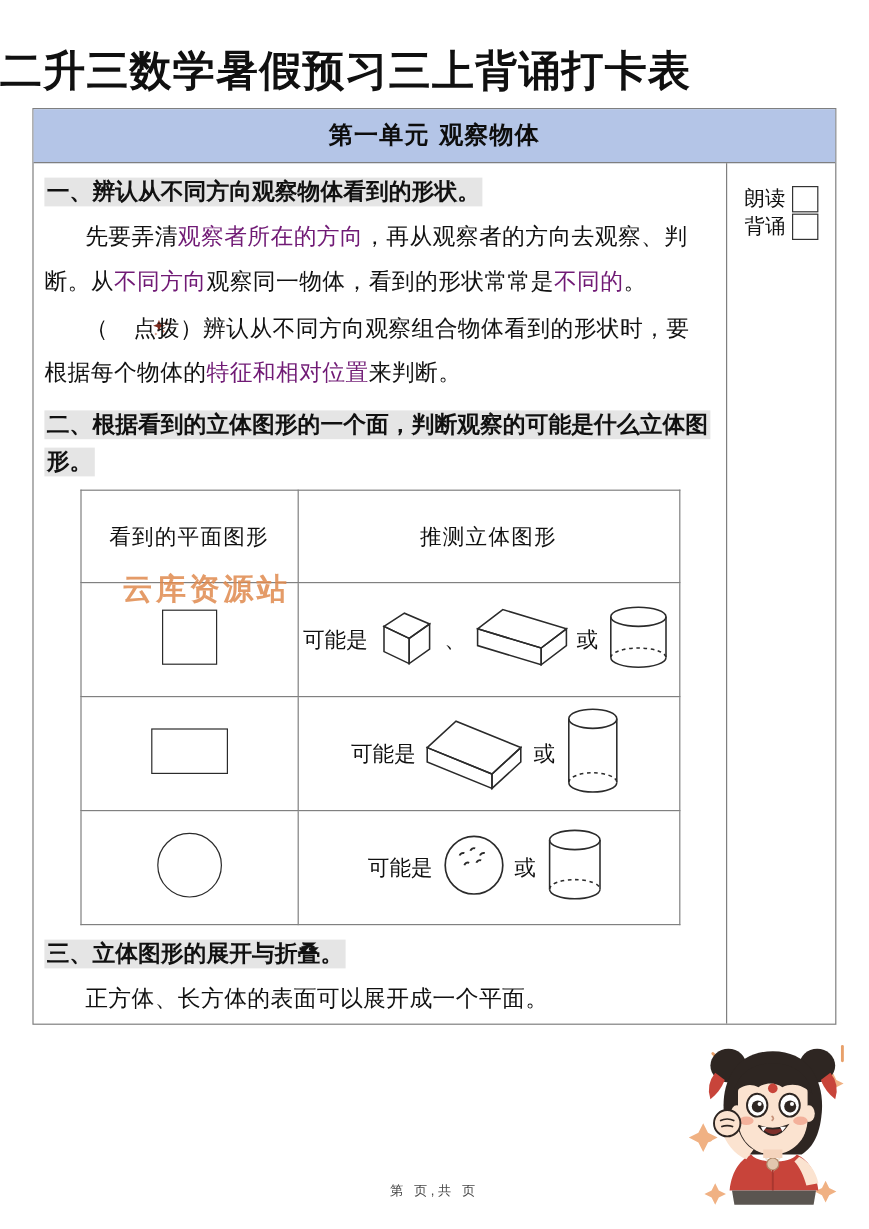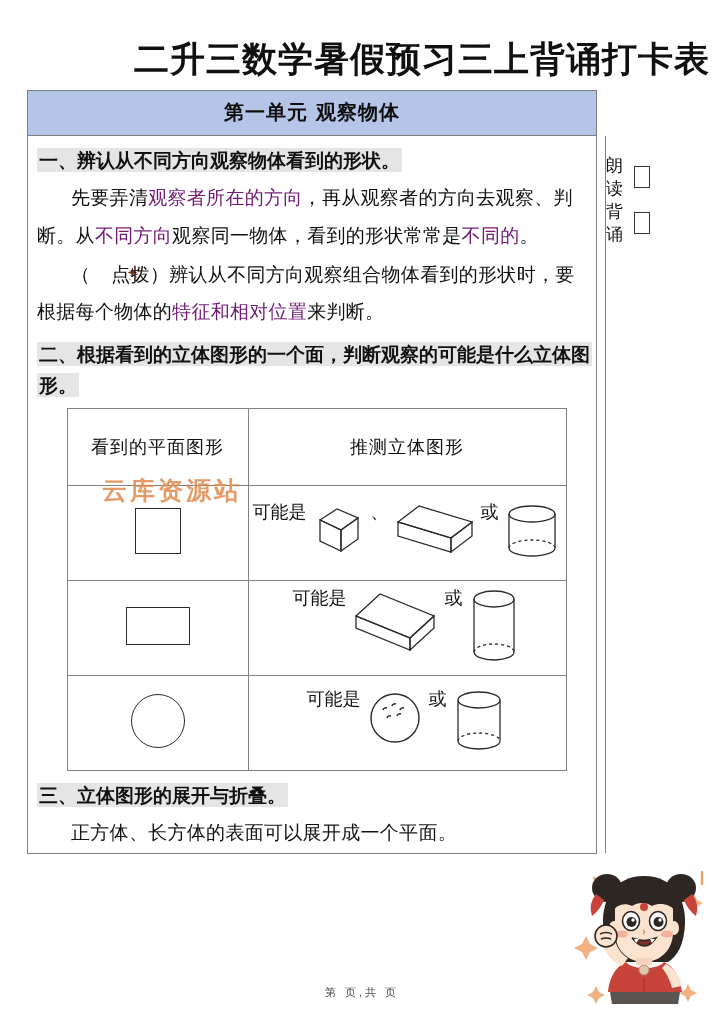--- a/index.html
+++ b/index.html
@@ -14,35 +14,35 @@
     font-family: "Liberation Serif", "DejaVu Serif", serif;
     overflow: hidden;
   }
 
   
   .page-title {
     position: absolute;
     top: 36px;
     left: 0;
     width: 710px;
-    text-align: right;
+    text-align: left;
     font-family: "DejaVu Serif", "Liberation Serif", serif;
     font-weight: bold;
     font-size: 35px;
     letter-spacing: 1px;
     color: #101010;
     white-space: nowrap;
   }
 
   
   .sheet {
     position: absolute;
     left: 27px;
     top: 90px;
-    width: 570px;
+    width: 670px;
     border: 1px solid #7f7f7f;
     box-sizing: border-box;
     background: #fff;
   }
 
   .unit-band {
     background: #b4c5e7;
     border-bottom: 1px solid #7f7f7f;
     text-align: center;
     font-family: "DejaVu Serif", "Liberation Serif", serif;
@@ -141,21 +141,21 @@
   .shape-table td.col-a { width: 178px; }
   .shape-table .hdr {
     height: 74px;
     font-family: "DejaVu Serif", "Liberation Serif", serif;
     font-size: 18px;
     color: #111;
     letter-spacing: 1px;
   }
   .cellflex {
     display: flex;
-    align-items: flex-start;
+    align-items: center;
     justify-content: center;
     gap: 3px;
   }
   .maybe {
     font-family: "DejaVu Serif", "Liberation Serif", serif;
     font-size: 18px;
     color: #111;
     white-space: nowrap;
   }
   .plain-square {

